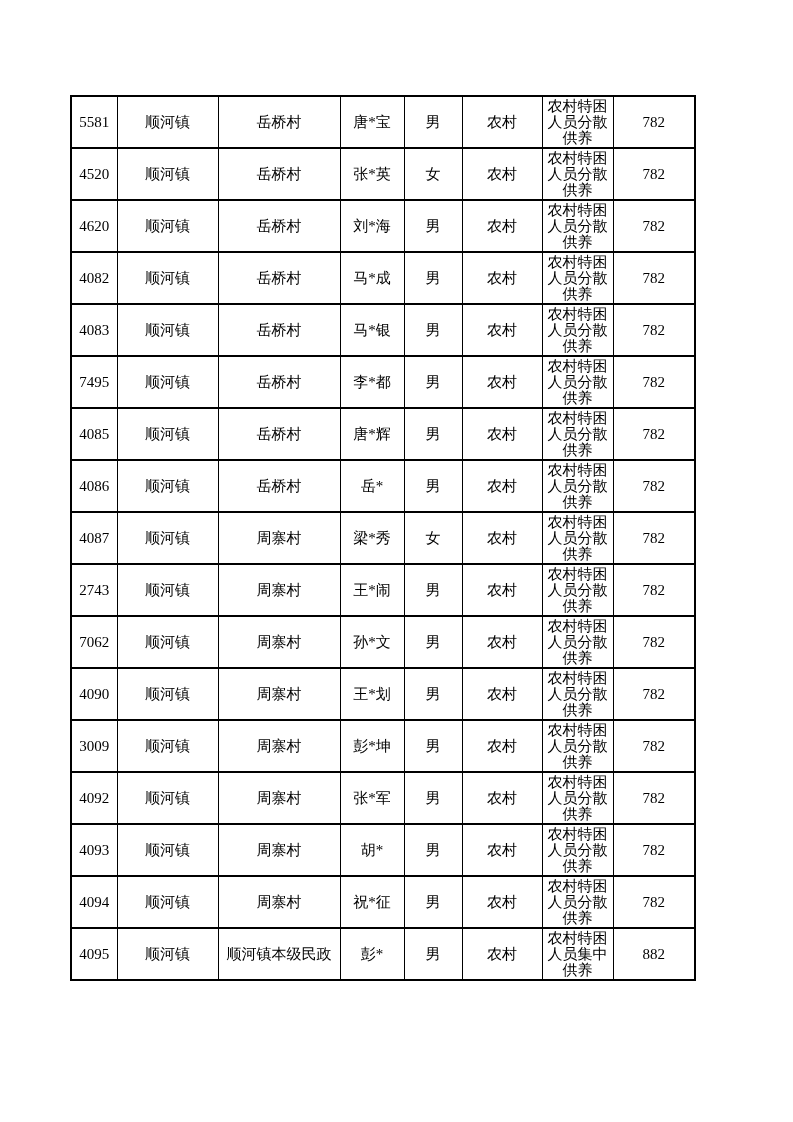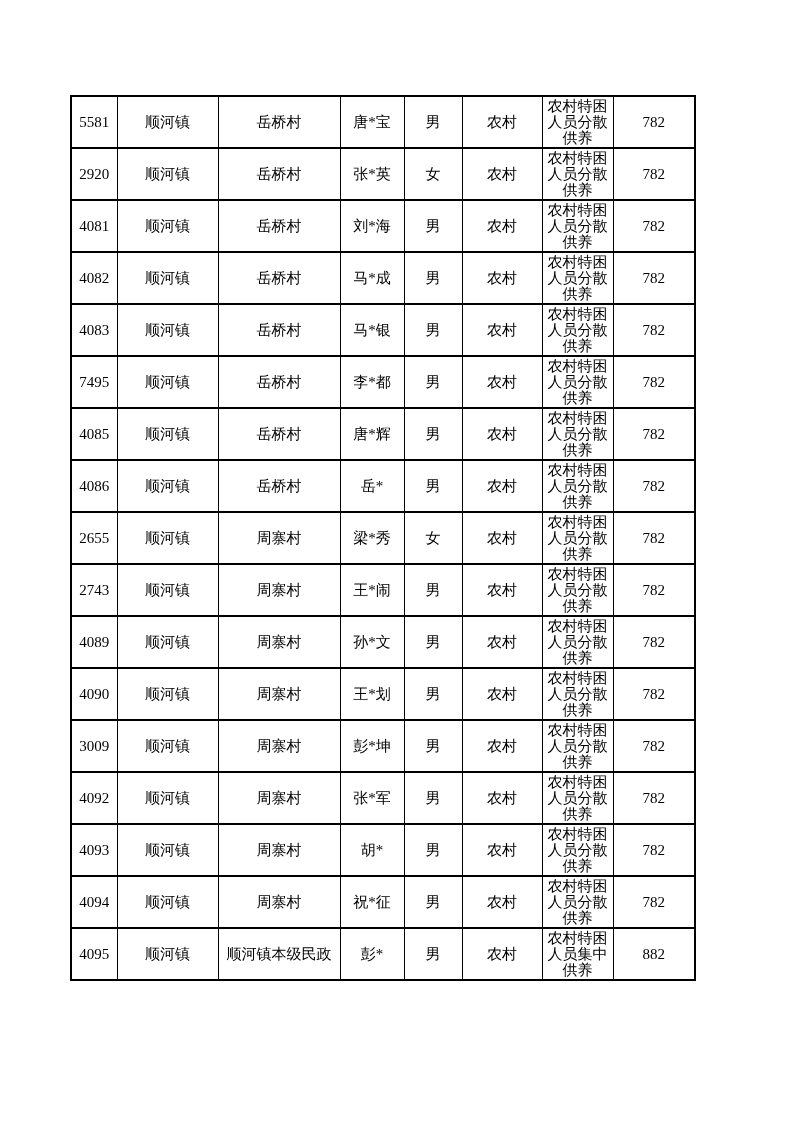--- a/index.html
+++ b/index.html
@@ -63,31 +63,31 @@
           <td>5581</td>
           <td>顺河镇</td>
           <td>岳桥村</td>
           <td>唐*宝</td>
           <td>男</td>
           <td>农村</td>
           <td>农村特困人员分散供养</td>
           <td>782</td>
         </tr>
         <tr>
-          <td>2920</td>
+          <td>4520</td>
           <td>顺河镇</td>
           <td>岳桥村</td>
           <td>张*英</td>
           <td>女</td>
           <td>农村</td>
           <td>农村特困人员分散供养</td>
           <td>782</td>
         </tr>
         <tr>
-          <td>4081</td>
+          <td>4620</td>
           <td>顺河镇</td>
           <td>岳桥村</td>
           <td>刘*海</td>
           <td>男</td>
           <td>农村</td>
           <td>农村特困人员分散供养</td>
           <td>782</td>
         </tr>
         <tr>
           <td>4082</td>
@@ -133,41 +133,41 @@
           <td>4086</td>
           <td>顺河镇</td>
           <td>岳桥村</td>
           <td>岳*</td>
           <td>男</td>
           <td>农村</td>
           <td>农村特困人员分散供养</td>
           <td>782</td>
         </tr>
         <tr>
-          <td>2655</td>
+          <td>4087</td>
           <td>顺河镇</td>
           <td>周寨村</td>
           <td>梁*秀</td>
           <td>女</td>
           <td>农村</td>
           <td>农村特困人员分散供养</td>
           <td>782</td>
         </tr>
         <tr>
           <td>2743</td>
           <td>顺河镇</td>
           <td>周寨村</td>
           <td>王*闹</td>
           <td>男</td>
           <td>农村</td>
           <td>农村特困人员分散供养</td>
           <td>782</td>
         </tr>
         <tr>
-          <td>4089</td>
+          <td>7062</td>
           <td>顺河镇</td>
           <td>周寨村</td>
           <td>孙*文</td>
           <td>男</td>
           <td>农村</td>
           <td>农村特困人员分散供养</td>
           <td>782</td>
         </tr>
         <tr>
           <td>4090</td>

